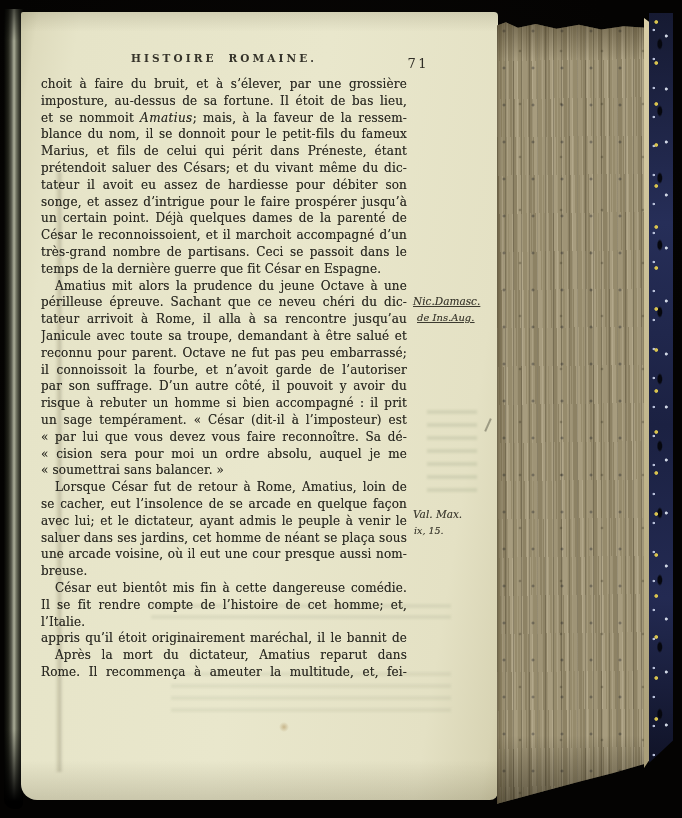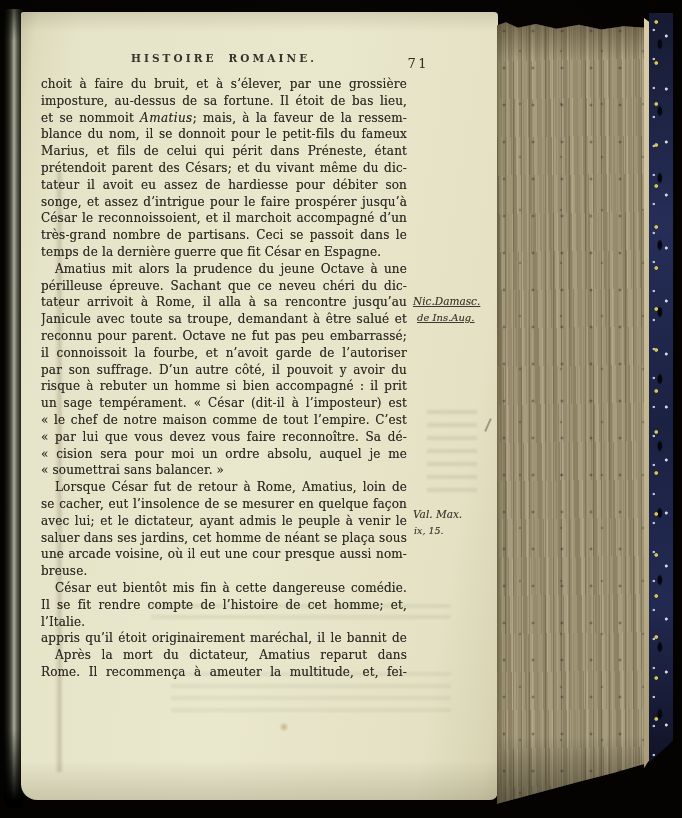--- a/index.html
+++ b/index.html
@@ -138,45 +138,45 @@
         <div class="page-number">71</div>
       </div>
 
       <div class="lines" id="text-block">
           <div class="paragraph">
             <div class="line">choit à faire du bruit, et à s’élever, par une grossière</div>
             <div class="line">imposture, au-dessus de sa fortune. Il étoit de bas lieu,</div>
             <div class="line">et se nommoit <em>Amatius</em>; mais, à la faveur de la ressem-</div>
             <div class="line">blance du nom, il se donnoit pour le petit-fils du fameux</div>
             <div class="line">Marius, et fils de celui qui périt dans Préneste, étant</div>
-            <div class="line">prétendoit parent des Césars; et du vivant même du dic-</div>
+            <div class="line">prétendoit saluer des Césars; et du vivant même du dic-</div>
             <div class="line">tateur il avoit eu assez de hardiesse pour débiter son men-</div>
             <div class="line">songe, et assez d’intrigue pour le faire prospérer jusqu’à</div>
+            <div class="line">un certain point. Déjà quelques dames de la parenté de</div>
             <div class="line">César le reconnoissoient, et il marchoit accompagné d’un</div>
             <div class="line">très-grand nombre de partisans. Ceci se passoit dans le</div>
             <div class="line flush">temps de la dernière guerre que fit César en Espagne.</div>
           </div>
           <div class="paragraph indent">
             <div class="line">Amatius mit alors la prudence du jeune Octave à une</div>
             <div class="line">périlleuse épreuve. Sachant que ce neveu chéri du dic-</div>
             <div class="line">tateur arrivoit à Rome, il alla à sa rencontre jusqu’au</div>
             <div class="line">Janicule avec toute sa troupe, demandant à être salué et</div>
             <div class="line">reconnu pour parent. Octave ne fut pas peu embarrassé;</div>
             <div class="line">il connoissoit la fourbe, et n’avoit garde de l’autoriser</div>
             <div class="line">par son suffrage. D’un autre côté, il pouvoit y avoir du</div>
             <div class="line">risque à rebuter un homme si bien accompagné : il prit</div>
             <div class="line">un sage tempérament. « César (dit-il à l’imposteur) est</div>
-            <div class="line">« le chef de notre maison comme de tout l’empire. C’est</div>
             <div class="line">« par lui que vous devez vous faire reconnoître. Sa dé-</div>
             <div class="line">« cision sera pour moi un ordre absolu, auquel je me</div>
             <div class="line flush">« soumettrai sans balancer. »</div>
           </div>
           <div class="paragraph indent">
             <div class="line">Lorsque César fut de retour à Rome, Amatius, loin de</div>
-            <div class="line">se cacher, eut l’insolence de se mesurer en quelque façon</div>
+            <div class="line">se cacher, eut l’insolence de se arcade en quelque façon</div>
             <div class="line">avec lui; et le dictateur, ayant admis le peuple à venir le</div>
             <div class="line">saluer dans ses jardins, cet homme de néant se plaça sous</div>
             <div class="line">une arcade voisine, où il eut une cour presque aussi nom-</div>
             <div class="line flush">breuse.</div>
           </div>
           <div class="paragraph indent">
             <div class="line">César eut bientôt mis fin à cette dangereuse comédie.</div>
             <div class="line">Il se fit rendre compte de l’histoire de cet homme; et, ayant</div>
             <div class="line flush">l’Italie.</div>
             <div class="line">appris qu’il étoit originairement maréchal, il le bannit de</div>

